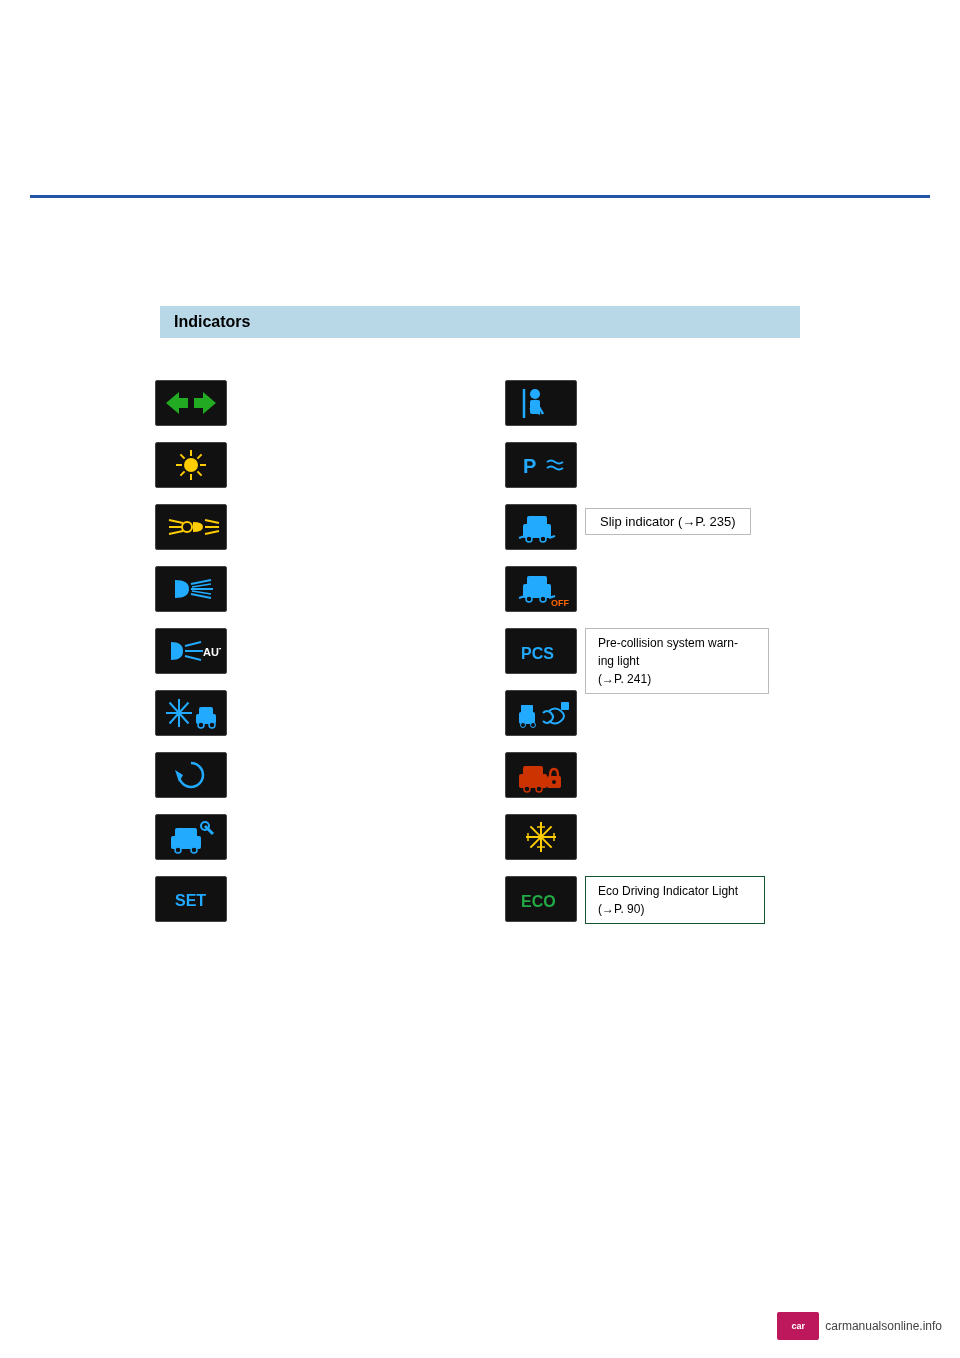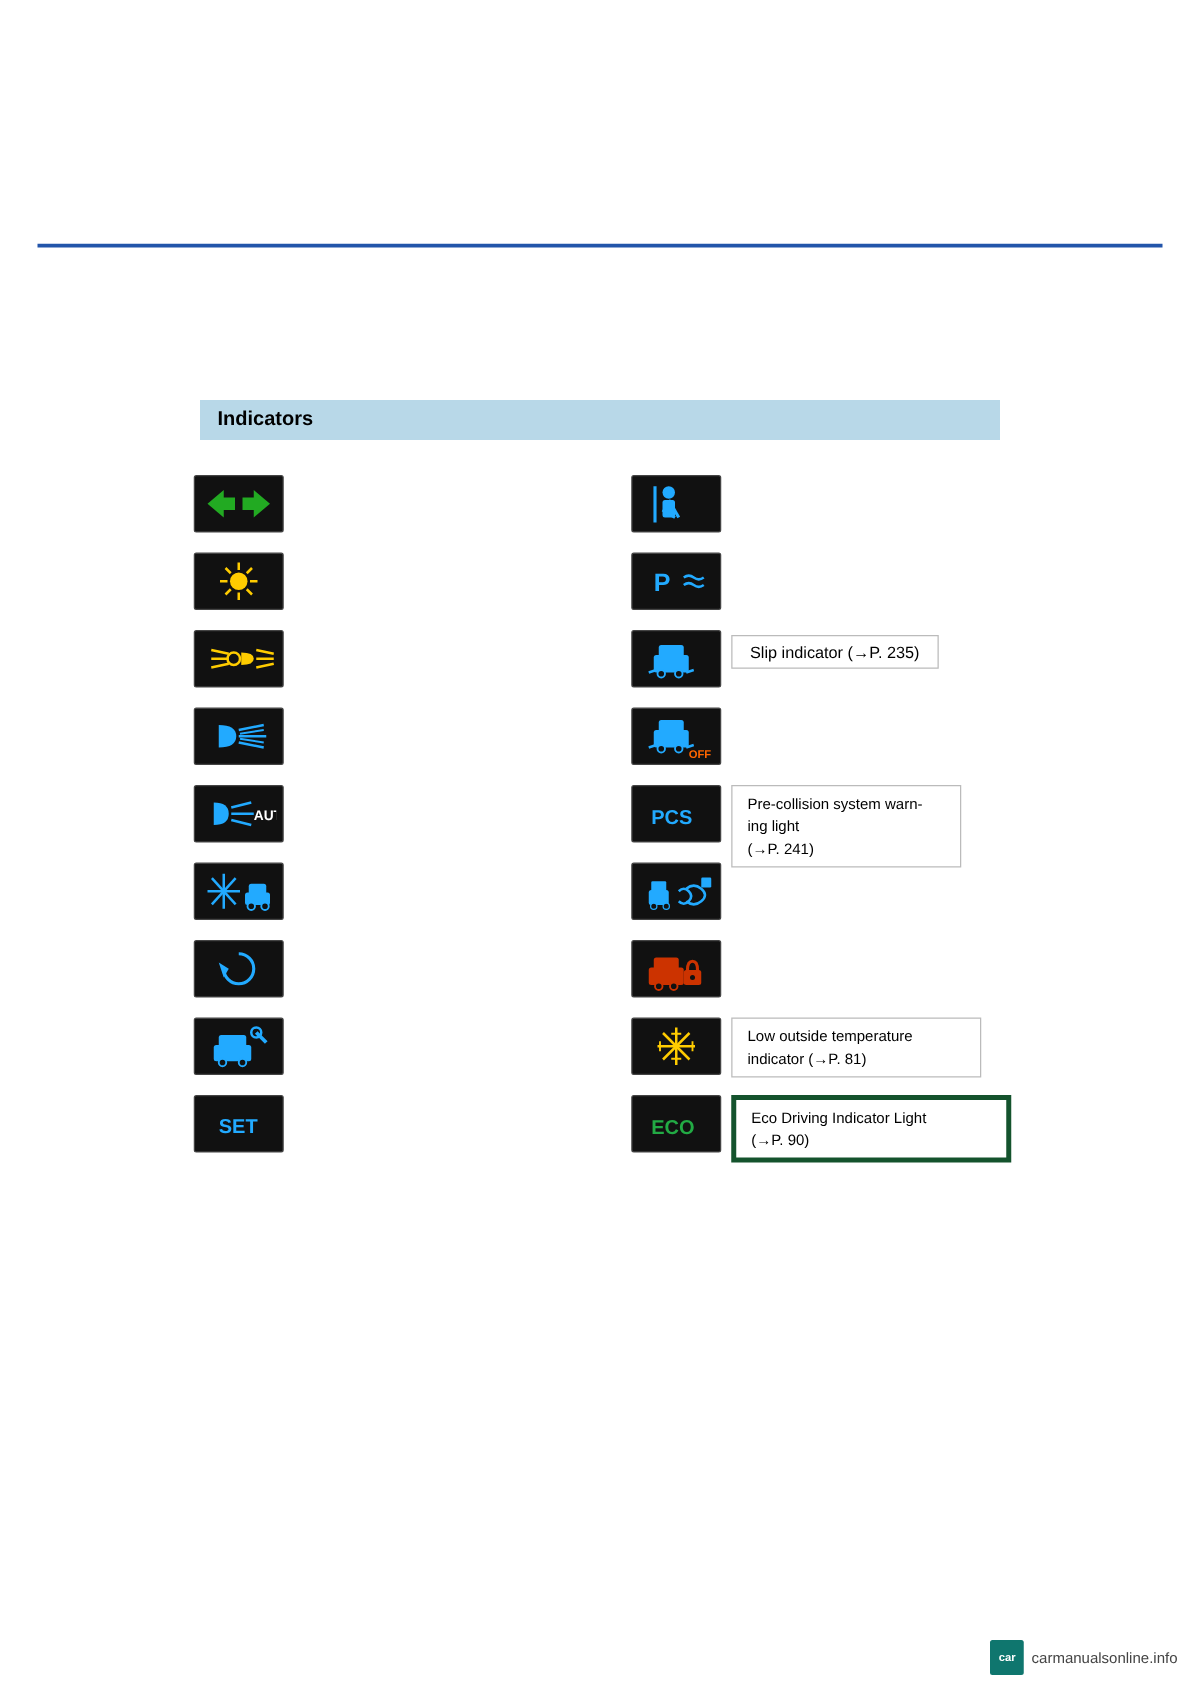--- a/index.html
+++ b/index.html
@@ -49,21 +49,21 @@
       overflow: hidden;
     }
   </style>
 </head>
 <body>
 
 <div class="page-container">
 
   <div class="top-rule"></div>
 
-  <div style="position:absolute; top:320px; left:160px; right:160px; background:#b8d8e8; padding:7px 14px; font-size:16px; font-weight:bold; color:#000;">
+  <div style="position:absolute; top:306px; left:160px; right:160px; background:#b8d8e8; padding:7px 14px; font-size:16px; font-weight:bold; color:#000;">
     <span>Indicators</span>
   </div>
 
   <div style="position:absolute; top:380px; left:155px; display:flex; gap:20px;">
 
     <div style="width:330px;">
 
       <div class="ind-row" style="margin-bottom:16px; display:flex; align-items:center;">
         <div class="ind-icon">
           <svg width="60" height="38" viewBox="0 0 60 38">
@@ -298,39 +298,36 @@
             <line x1="15" y1="19" x2="45" y2="19" stroke="#ffcc00" stroke-width="2"></line>
             <line x1="19.4" y1="8.4" x2="40.6" y2="29.6" stroke="#ffcc00" stroke-width="2"></line>
             <line x1="40.6" y1="8.4" x2="19.4" y2="29.6" stroke="#ffcc00" stroke-width="2"></line>
 
             <line x1="26" y1="9" x2="34" y2="9" stroke="#ffcc00" stroke-width="1.5"></line>
             <line x1="26" y1="29" x2="34" y2="29" stroke="#ffcc00" stroke-width="1.5"></line>
             <line x1="17" y1="15" x2="17" y2="23" stroke="#ffcc00" stroke-width="1.5"></line>
             <line x1="43" y1="15" x2="43" y2="23" stroke="#ffcc00" stroke-width="1.5"></line>
           </svg>
         </div>
-        <div style="position:absolute; left:80px; top:0; background:#fff; border:1px solid #bbb; padding:5px 12px; font-size:12px; white-space:normal; width:200px; z-index:5; line-height:1.5;">
-          Low outside temperature<br>indicator (→P. 81)
-        </div>
       </div>
 
       <div style="margin-bottom:28px; display:flex; align-items:flex-start; position:relative;">
         <div class="ind-icon">
           <svg width="60" height="38" viewBox="0 0 60 38">
             <text x="10" y="27" fill="#22aa44" font-size="16" font-weight="bold">ECO</text>
           </svg>
         </div>
-        <div style="position:absolute; left:80px; top:0; background:#fff; border:4px solid #14532d; padding:5px 12px; font-size:12px; white-space:normal; width:224px; z-index:5; line-height:1.5;">
+        <div style="position:absolute; left:80px; top:0; background:#fff; border:1px solid #14532d; padding:5px 12px; font-size:12px; white-space:normal; width:180px; z-index:5; line-height:1.5;">
           Eco Driving Indicator Light<br>(→P. 90)
         </div>
       </div>
 
     </div>
   </div>
 
   <div style="position:absolute; bottom:18px; right:18px; display:flex; align-items:center; gap:6px;">
-    <div style="width:27px; height:28px; background:#0f766e; display:flex; align-items:center; justify-content:center; border-radius:2px;">
+    <div style="width:42px; height:28px; background:#be185d; display:flex; align-items:center; justify-content:center; border-radius:2px;">
       <span style="color:#fff; font-size:9px; font-weight:bold;">car</span>
     </div>
     <span style="font-size:12px; color:#444;">carmanualsonline.info</span>
   </div>
 
 </div>
 
 </body></html>

